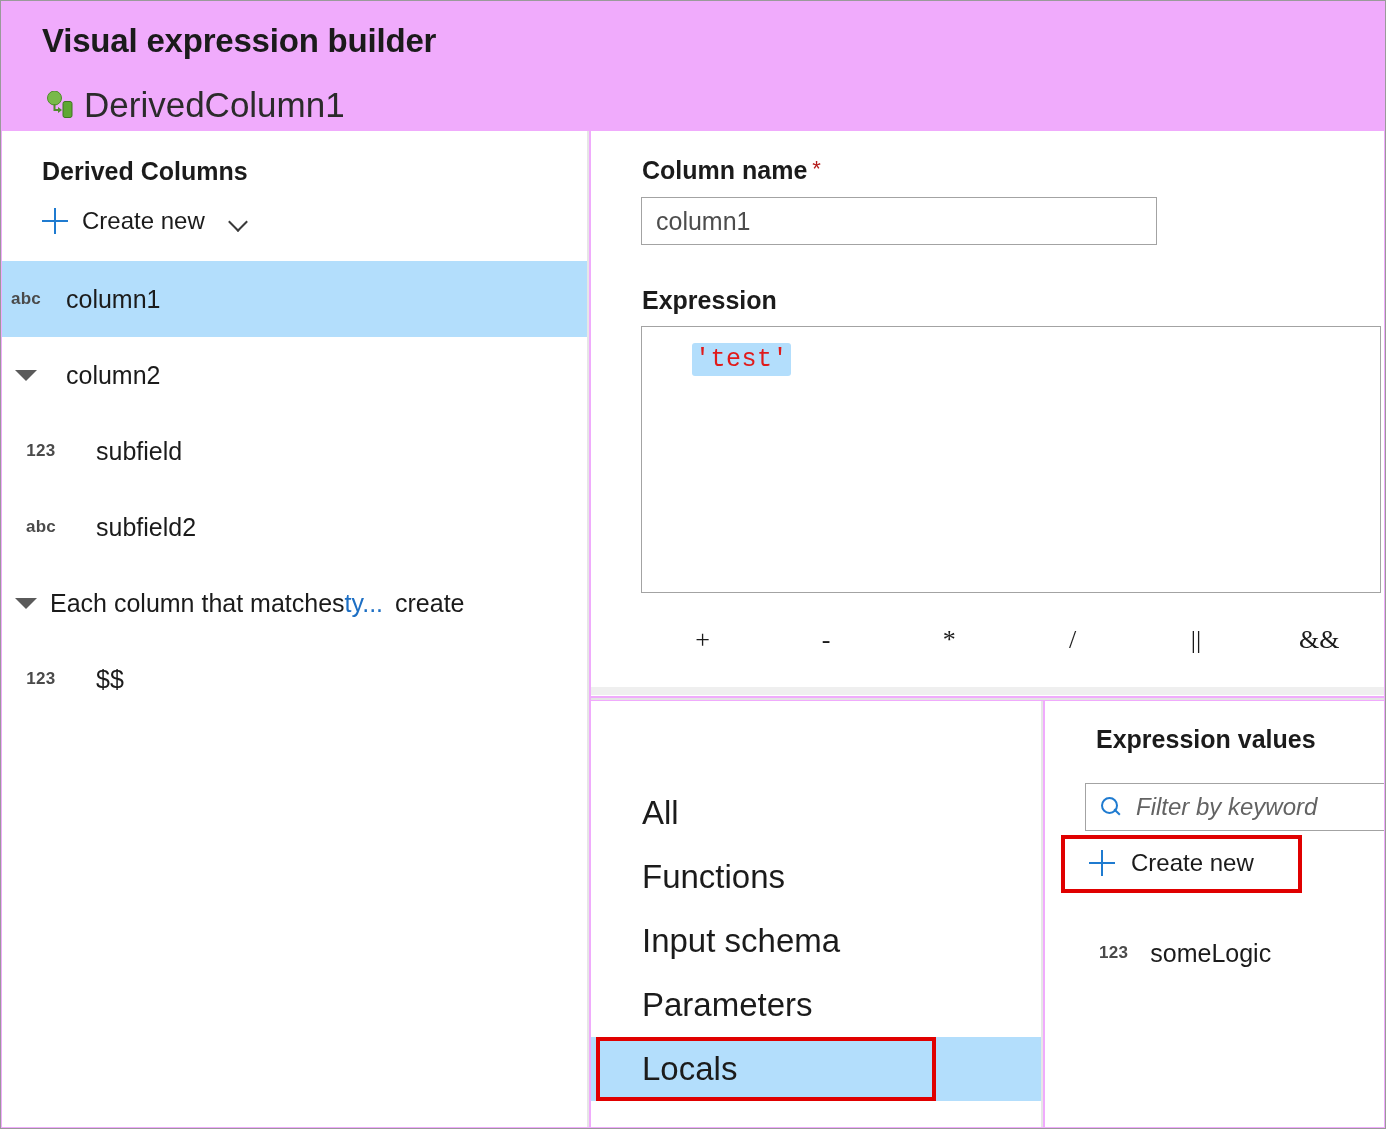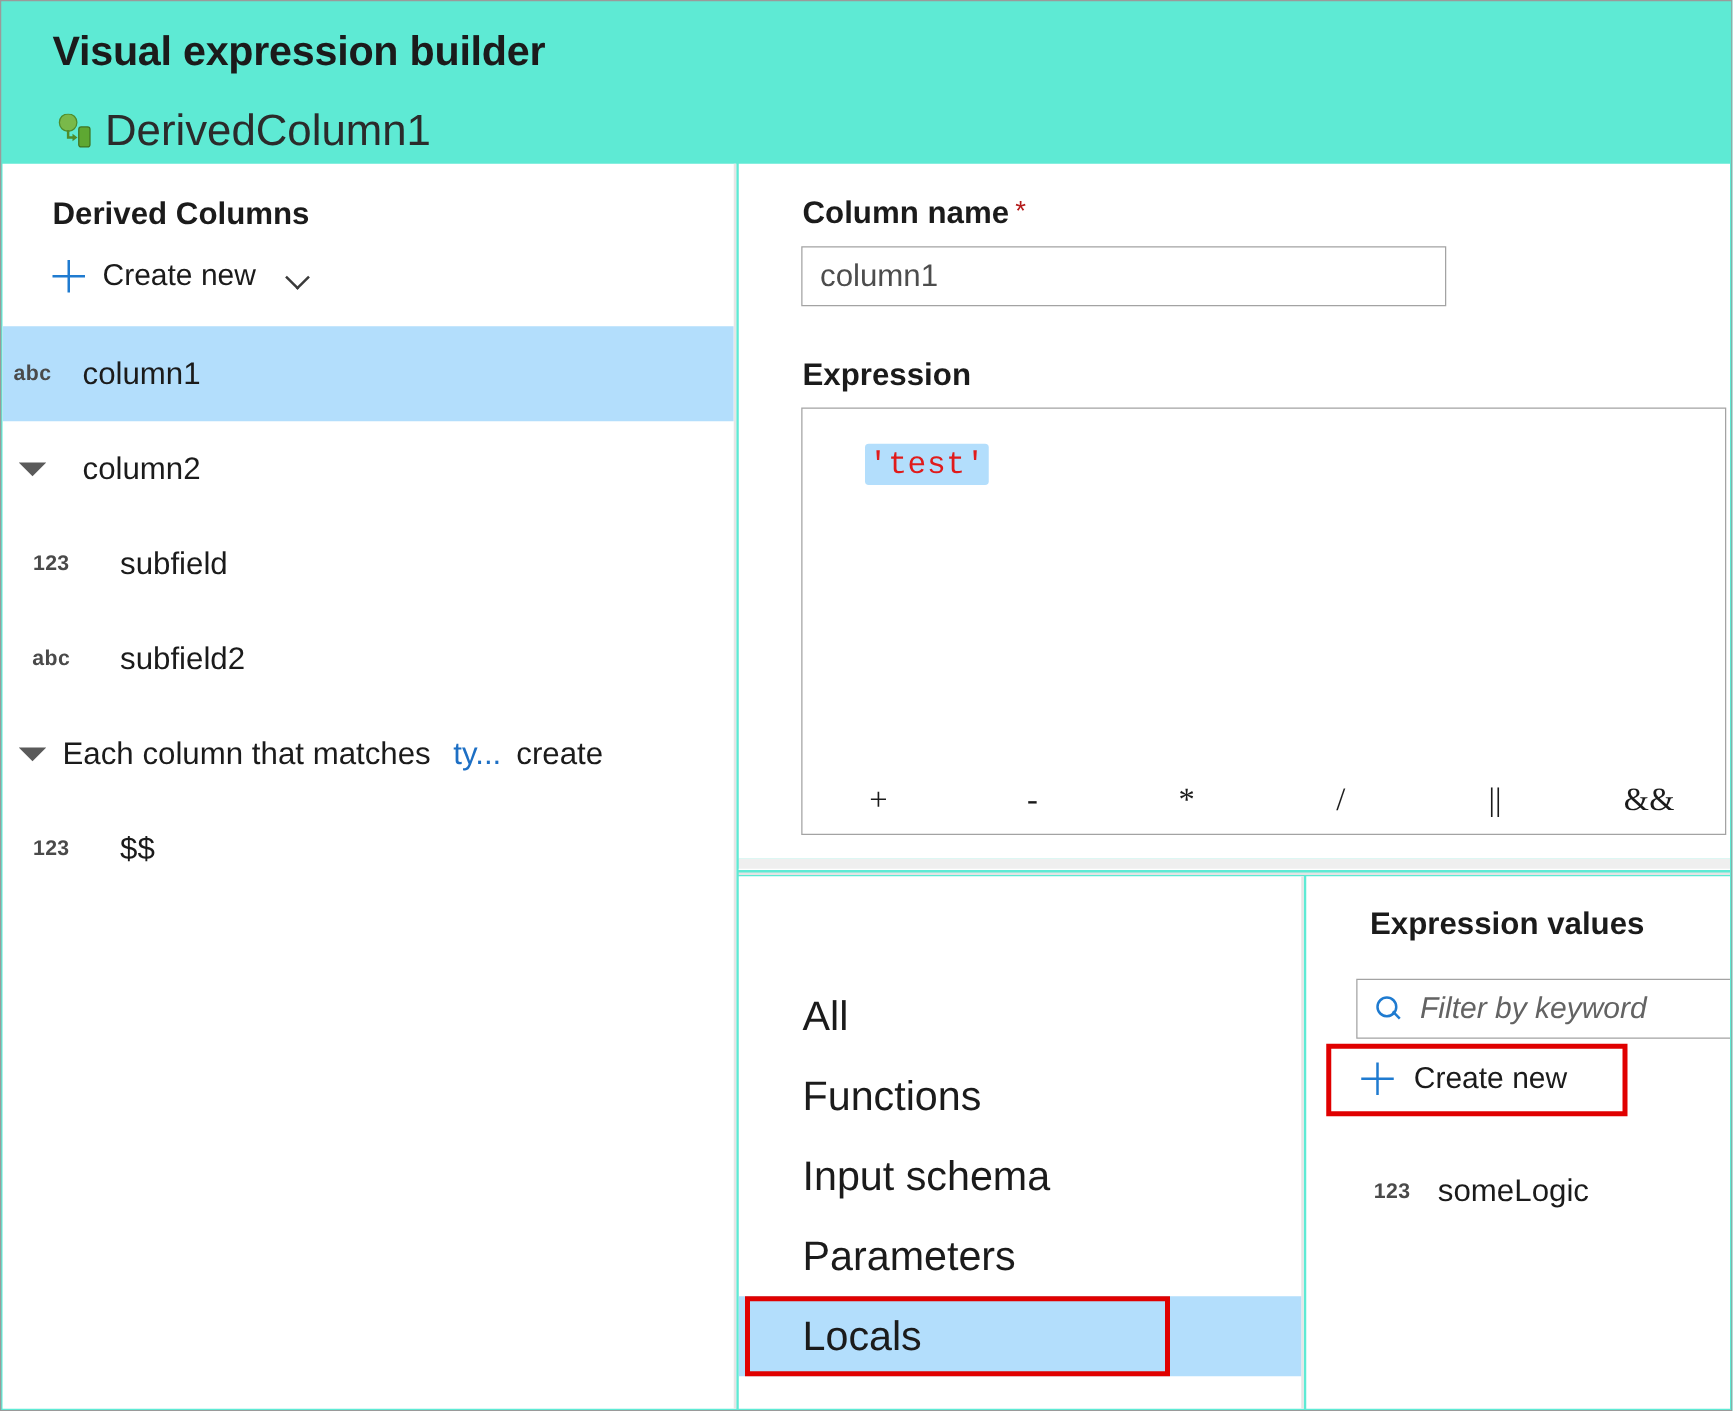--- a/index.html
+++ b/index.html
@@ -10,21 +10,21 @@
   body {
     font-family: "Liberation Sans", sans-serif;
     -webkit-font-smoothing: antialiased;
   }
   #app {
     position: relative;
     width: 1386px;
     height: 1129px;
     box-sizing: border-box;
     border: 1px solid #9a9a9a;
-    background: #5eead4;
+    background: #f0abfc;
     overflow: hidden;
   }
 
   
   .page-title {
     position: absolute;
     left: 41px;
     top: 21px;
     font-size: 33px;
     font-weight: 600;
@@ -148,21 +148,21 @@
     color: #4a4a4a;
     font-weight: 600;
     letter-spacing: 0.3px;
   }
   .tree-label {
     font-size: 25px;
     color: #1b1b1b;
     margin-left: 16px;
   }
   .rule-frag { font-size: 25px; color: #1b1b1b; }
-  .rule-frag.link { color: #1d6fc4; margin-left: 18px; }
+  .rule-frag.link { color: #1d6fc4; }
   .rule-frag.after { margin-left: 12px; }
 
   
   .right-top {
     position: absolute;
     left: 590px;
     top: 130px;
     right: 1px;
     height: 556px;
     background: #ffffff;
@@ -195,25 +195,25 @@
     color: #4d4d4d;
     padding: 0 14px;
     outline: none;
   }
   .label-expression { left: 51px; top: 155px; }
   .expr-box {
     position: absolute;
     left: 50px;
     top: 195px;
     right: 3px;
-    height: 342px;
+    height: 267px;
     box-sizing: border-box;
     border: 1px solid #a3a3a3;
     background: #ffffff;
-    padding: 28px 0 0 50px;
+    padding: 16px 0 0 50px;
   }
   .expr-token {
     display: inline-block;
     font-family: "Liberation Mono", monospace;
     font-size: 25px;
     color: #e01b1b;
     background: #b3defc;
     padding: 2px 3px;
     border-radius: 3px;
     letter-spacing: 0.5px;

